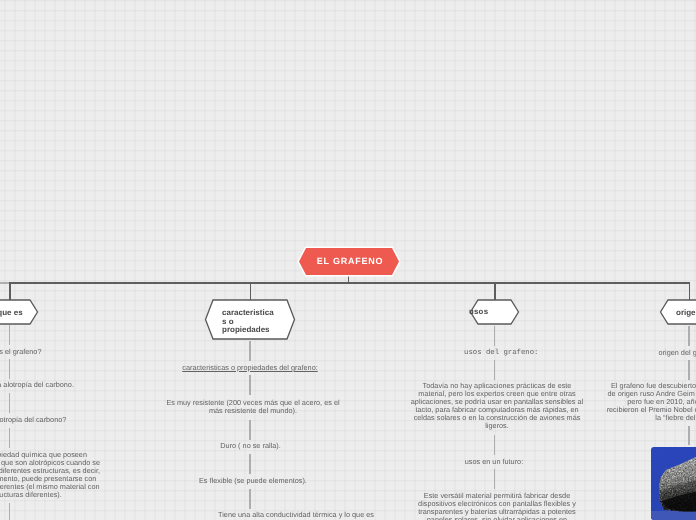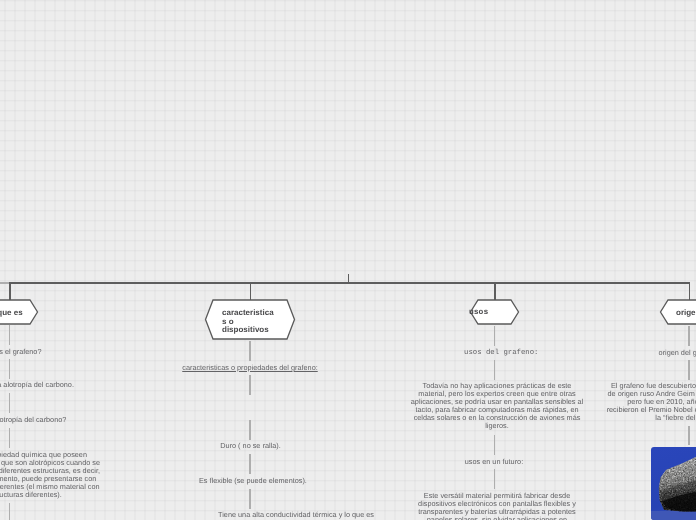--- a/index.html
+++ b/index.html
@@ -33,33 +33,39 @@
   <div class="conn" style="left:9px;top:282px;width:681px;height:1.6px;"></div>
   <div class="connl" style="left:0px;top:282px;width:9px;height:1.6px;"></div>
 
   <div class="conn" style="left:348px;top:274px;width:1.4px;height:9px;"></div>
 
   <div class="conn" style="left:9px;top:282px;width:1.6px;height:19px;"></div>
   <div class="conn" style="left:249.5px;top:282px;width:1.6px;height:19px;"></div>
   <div class="conn" style="left:494px;top:282px;width:1.6px;height:19px;"></div>
   <div class="conn" style="left:688.5px;top:282px;width:1.6px;height:19px;"></div>
 
+  <div class="root" style="left:296px;top:244px;width:108px;height:35px;">
+    <svg class="rootbg" width="108" height="35" viewBox="0 0 108 35">
+      <polygon points="10,4 96,4 103,17.5 96,31 10,31 3,17.5" fill="#ee5a4f" stroke="#ffffff" stroke-width="3" paint-order="stroke"></polygon>
+    </svg>
+    <span class="rootlabel">EL GRAFENO</span>
+  </div>
 
   <div class="hex" style="left:-19px;top:299px;width:58px;height:26px;">
     <svg class="hexbg" width="58" height="26" viewBox="0 0 58 26">
       <polygon points="9,1 49,1 56.5,13 49,25 9,25 1.5,13" fill="#ffffff" stroke="#5a5a5a" stroke-width="1.3"></polygon>
     </svg>
     <span class="hexlabel" style="left:0px;top:10px;width:58px;text-align:center;">que es</span>
   </div>
 
   <div class="hex" style="left:204px;top:299px;width:92px;height:41px;">
     <svg class="hexbg" width="92" height="41" viewBox="0 0 92 41">
       <polygon points="9,1 83,1 90.5,20.5 83,40 9,40 1.5,20.5" fill="#ffffff" stroke="#5a5a5a" stroke-width="1.3"></polygon>
     </svg>
-    <span class="hexlabel" style="left:18px;top:10px;width:53px;overflow-wrap:anywhere;">caracteristicas o dispositivos</span>
+    <span class="hexlabel" style="left:18px;top:10px;width:53px;overflow-wrap:anywhere;">caracteristicas o propiedades</span>
   </div>
 
   <div class="hex" style="left:469px;top:299px;width:51px;height:26px;">
     <svg class="hexbg" width="51" height="26" viewBox="0 0 51 26">
       <polygon points="9,1 42,1 49.5,13 42,25 9,25 1.5,13" fill="#ffffff" stroke="#5a5a5a" stroke-width="1.3"></polygon>
     </svg>
     <span class="hexlabel" style="left:0px;top:10px;width:51px;text-align:left;font-family:Liberation Mono, monospace;">usos</span>
   </div>
 
   <div class="hex" style="left:659px;top:299px;width:60px;height:26px;">
@@ -80,20 +86,22 @@
 los elementos que son alotrópicos cuando se
 presentan en diferentes estructuras, es decir,
 un mismo elemento, puede presentarse con
 estructuras diferentes (el mismo material con
 estructuras diferentes).</div>
   <div class="connl" style="left:8.6px;top:503px;width:1.3px;height:17px;"></div>
 
   <div class="connl" style="left:249.4px;top:341px;width:1.3px;height:20px;"></div>
   <div class="txt ctr" style="left:182px;top:364px;width:136px;text-decoration:underline;">caracteristicas o propiedades del grafeno:</div>
   <div class="connl" style="left:249.4px;top:375px;width:1.3px;height:20px;"></div>
+  <div class="txt" style="left:163px;top:399px;width:180px;">Es muy resistente (200 veces más que el acero, es el
+más resistente del mundo).</div>
   <div class="connl" style="left:249.4px;top:420px;width:1.3px;height:20px;"></div>
   <div class="txt ctr" style="left:219px;top:442px;width:63px;">Duro ( no se ralla).</div>
   <div class="connl" style="left:249.4px;top:454px;width:1.3px;height:20px;"></div>
   <div class="txt ctr" style="left:199px;top:477px;width:101px;">Es flexible (se puede elementos).</div>
   <div class="connl" style="left:249.4px;top:489px;width:1.3px;height:20px;"></div>
   <div class="txt" style="left:162px;top:511px;width:180px;margin-left:44px;">Tiene una alta conductividad térmica y lo que es</div>
 
   <div class="connl" style="left:493.9px;top:326px;width:1.3px;height:20px;"></div>
   <div class="txt ctr" style="left:464px;top:349px;width:60px;font-family:Liberation Mono, monospace;">usos del grafeno:</div>
   <div class="connl" style="left:493.9px;top:360px;width:1.3px;height:20px;"></div>

